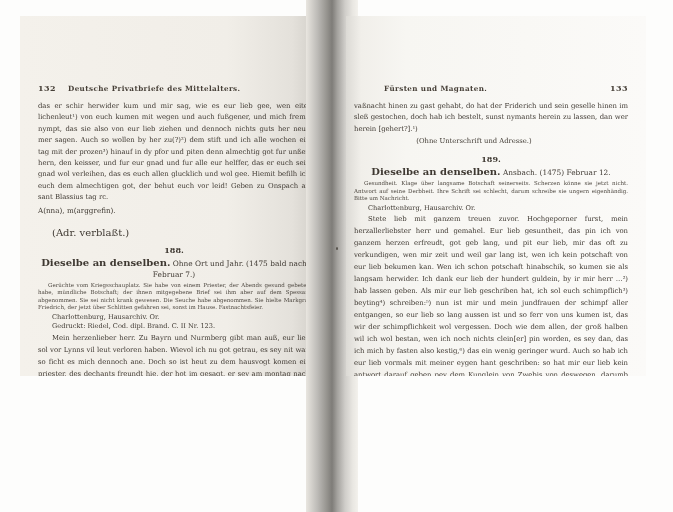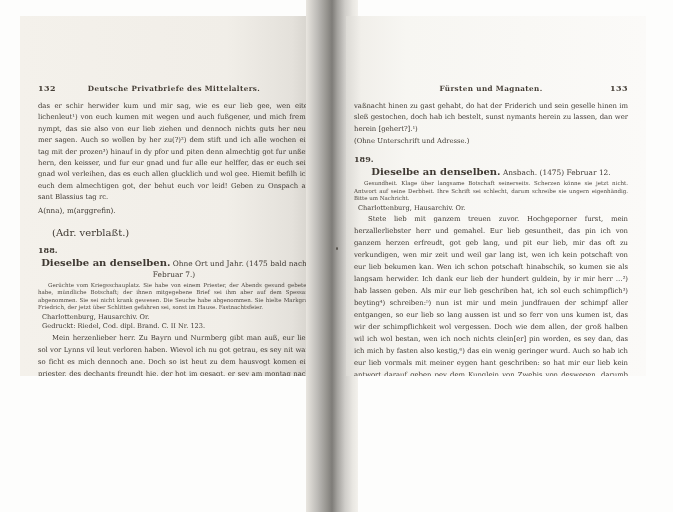--- a/index.html
+++ b/index.html
@@ -26,45 +26,45 @@
     position:absolute; top:0; left:306px; width:52px; height:512px;
     background:linear-gradient(90deg,#e9e6e0 0%,#bdbbb7 22%,#96948f 40%,#7e7c78 50%,#a3a19d 60%,#cfcdc9 75%,#e9e7e2 90%,#f3f1ec 100%);
   }
   .ink-dot { position:absolute; left:336px; top:247px; width:2px; height:3px; background:#55514b; border-radius:50%; }
 
   .pagehead {
     display:grid; grid-template-columns:30px 1fr 30px; align-items:baseline;
     font-size:7.2px; letter-spacing:.4px; color:#463f37; margin-bottom:8px;
   }
   .pagehead .num { font-size:8px; font-weight:700; }
-  .pagehead .title { text-align:center; font-weight:700;margin-top:48px; }
+  .pagehead .title { font-weight:700;margin-top:48px; }
   .num-right { text-align:right;margin-top:8px; }
 
   .bodytext {
     font-size:6.9px; line-height:12px; text-align:justify;
     letter-spacing:-0.05px; word-spacing:0.2px;
   }
   .cont { line-height:11.4px; }
   .indent { text-indent:14px; }
   .clip-left  { max-height:184px; overflow:hidden; }
   .clip-right { max-height:254px; overflow:hidden; }
 
   .sig { font-size:7.2px; text-align:left; padding-right:36px; line-height:11px; margin-top:1px; }
   .note-l { font-size:10px; margin:12px 0 0 14px; line-height:10px; }
-  .note-r { font-size:6.8px; text-align:left; padding-right:34px; line-height:11px; margin-top:1px; }
+  .note-r { font-size:6.8px; text-align:center; padding-right:34px; line-height:11px; margin-top:1px; }
 
-  .secnum { text-align:left; font-size:8px; font-weight:700; margin:7px 0 2px; line-height:10px; }
+  .secnum { text-align:center; font-size:8px; font-weight:700; margin:7px 0 2px; line-height:10px; }
   .sechead { text-align:center; font-size:7.4px; line-height:11px; margin-bottom:2px; }
   .sechead b { font-size:10px; }
 
   .regest {
     font-size:5.5px; line-height:7.6px; text-align:justify;
     color:#4c463f; text-indent:10px; margin-bottom:1px;
   }
-  .source { font-size:6.6px; line-height:9.4px; margin-left:4px; }
+  .source { font-size:6.6px; line-height:9.4px; margin-left:14px; }
 
   .fnblock { position:absolute; left:18px; right:8px; }
   .fn-left  { top:438px; }
   .fn-right { top:460px; left:10px; right:18px; }
   .fnrule { width:42px; border-top:1px solid #6f6a63; margin-bottom:3px; }
   .fntext { font-size:5.4px; line-height:7.4px; text-align:justify; color:#4c463f; text-indent:10px; }
 </style>
 </head>
 <body>
 

